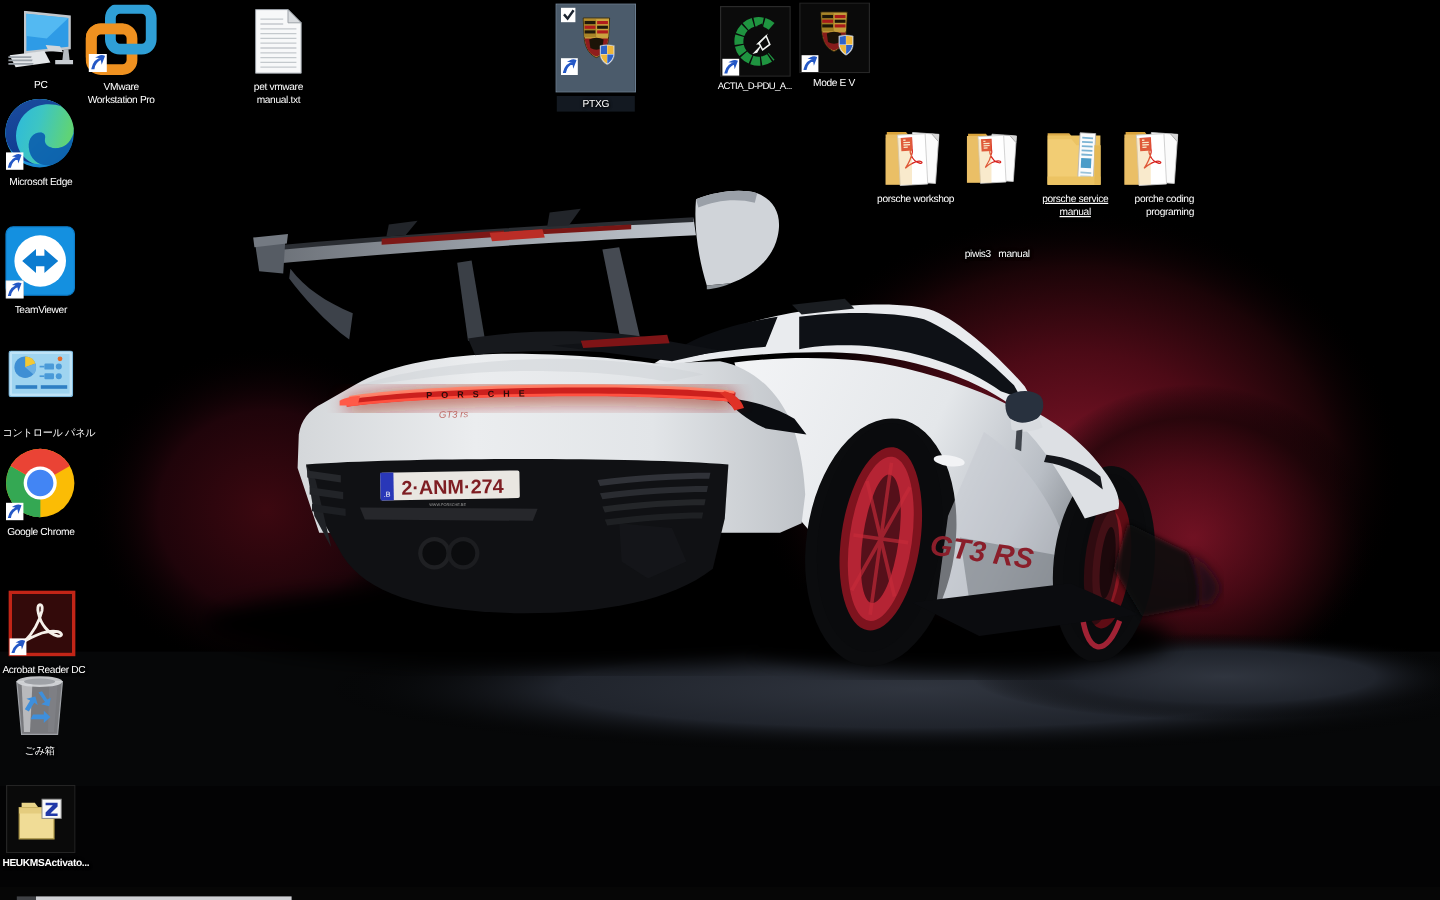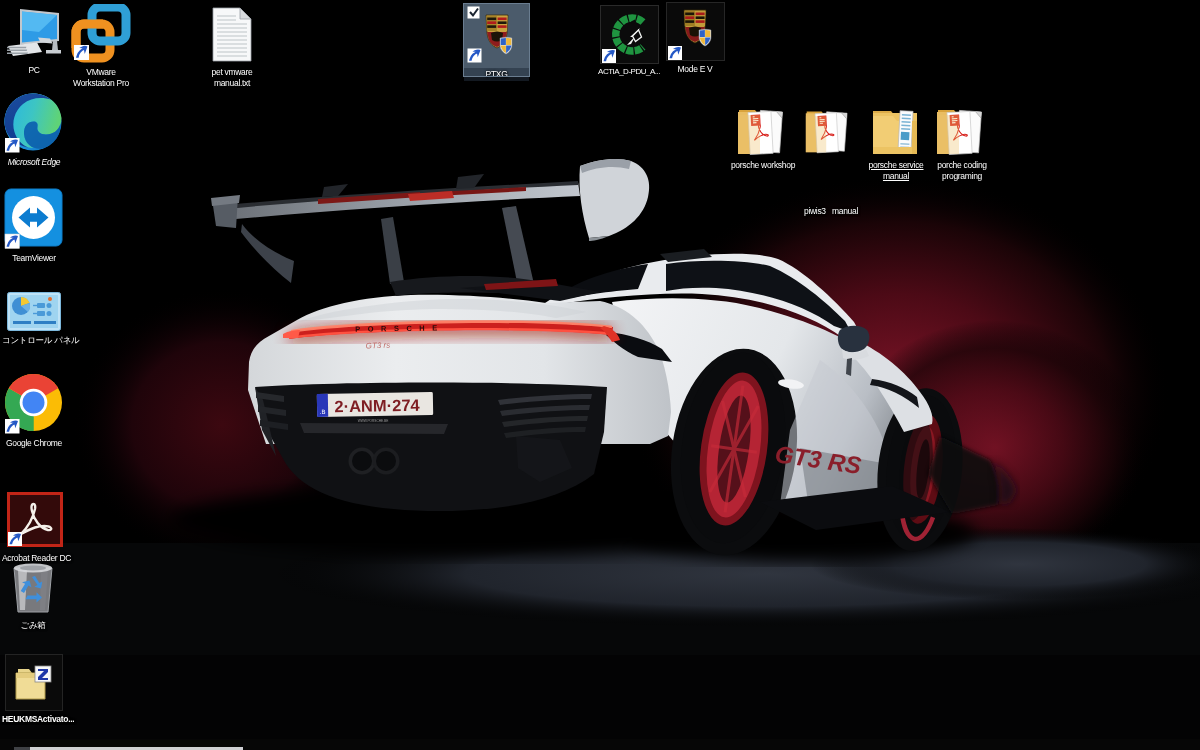--- a/index.html
+++ b/index.html
@@ -289,21 +289,21 @@
     <g transform="translate(36,33)">
       <path d="M0 1 C4 0 8 0 12 1 L12 8 C12 13 8 16 6 17 C4 16 0 13 0 8 Z" fill="#eceff2" stroke="#8a8f95" stroke-width="0.5"></path>
       <path d="M0.8 1.6 C2.5 1.1 4.4 0.9 5.9 0.9 L5.9 8 L0.7 8 C0.7 5.5 0.7 3 0.8 1.6 Z" fill="#2e63c8"></path>
       <path d="M6.1 0.9 C8 0.9 10 1.1 11.3 1.6 L11.3 8 L6.1 8 Z" fill="#efb73a"></path>
       <path d="M0.7 8.4 L5.9 8.4 L5.9 16 C3.8 14.8 1.2 12 0.7 8.4 Z" fill="#efb73a"></path>
       <path d="M6.1 8.4 L11.3 8.4 C10.8 12 8.2 14.8 6.1 16 Z" fill="#2e63c8"></path>
     </g>
     <rect x="3.5" y="44.5" width="14" height="14" fill="#fff"></rect>
     <path d="M6 56 C7 51.5 10 48.5 15 47.5 L11 47 C13 46 14.5 46 15.5 46.5 L14 50.5 L13.6 48.2 C9.5 50 7.5 52.8 7 56 Z" fill="#2458c6" stroke="#2458c6" stroke-width="1.5"></path>
   </svg>
-  <span class="lbl" style="margin-top:4px;background:rgba(34,46,60,0.55);display:block;padding:1px 0;">PTXG</span>
+  <span class="lbl" style="margin-top:16px;background:rgba(34,46,60,0.55);display:block;padding:1px 0;">PTXG</span>
 </div>
 
 <div class="icon" style="left:597px;top:5px;width:64px;">
   <svg class="art" width="59" height="59" viewBox="0 0 59 59">
     <rect x="0.5" y="0.5" width="58" height="58" fill="#0b0b0b" stroke="#2a2a2a" stroke-width="1"></rect>
     <path d="M43 17 A 16.5 16.5 0 1 0 43 42" fill="none" stroke="#1f9440" stroke-width="7.5" stroke-dasharray="7 1.2"></path>
     <path d="M40 23 L30 32 L34.5 32 L27 40 L31 39 Z" fill="#f2f5f2"></path>
     <path d="M38.5 25 L32.5 31 L35.5 36.5 L41.5 32 Z" fill="#0b0b0b" stroke="#f2f5f2" stroke-width="1.3"></path>
     <path d="M31 16.5 L35 14.5 L36.5 18 L32.5 19.5 Z" fill="#0b0b0b"></path>
     <rect x="2" y="44" width="14" height="14" fill="#fff"></rect>
@@ -334,21 +334,21 @@
       <path d="M6.1 0.9 C8 0.9 10 1.1 11.3 1.6 L11.3 8 L6.1 8 Z" fill="#efb73a"></path>
       <path d="M0.7 8.4 L5.9 8.4 L5.9 16 C3.8 14.8 1.2 12 0.7 8.4 Z" fill="#efb73a"></path>
       <path d="M6.1 8.4 L11.3 8.4 C10.8 12 8.2 14.8 6.1 16 Z" fill="#2e63c8"></path>
     </g>
     <rect x="2" y="44" width="14" height="14" fill="#fff"></rect>
     <path d="M4.5 55.5 C5.5 51 8.5 48 13.5 47 L9.5 46.5 C11.5 45.5 13 45.5 14 46 L12.5 50 L12.1 47.8 C8 49.5 6 52.5 5.5 55.5 Z" fill="#2458c6" stroke="#2458c6" stroke-width="1.5"></path>
   </svg>
   <span class="lbl">Mode E V</span>
 </div>
 
-<div class="icon" style="left:2px;top:92px;width:64px;font-style:italic;">
+<div class="icon" style="left:2px;top:81px;width:64px;">
   <svg class="art" width="60" height="62" viewBox="0 0 60 62">
     <defs>
       <linearGradient id="edgeA" x1="0" y1="0" x2="1" y2="0.25">
         <stop offset="0" stop-color="#25b4e8"></stop>
           <stop offset="0.55" stop-color="#3dc5c3"></stop>
           <stop offset="1" stop-color="#5fd377"></stop>
       </linearGradient>
       <linearGradient id="edgeB" x1="0" y1="0" x2="0.3" y2="1">
         <stop offset="0" stop-color="#1b4d9e"></stop>
           <stop offset="1" stop-color="#0f3a8f"></stop>
@@ -392,21 +392,21 @@
       <rect x="30" y="11" width="8" height="5" rx="1"></rect>
       <rect x="30" y="19" width="8" height="5" rx="1"></rect>
       <circle cx="42" cy="13.5" r="2.5"></circle>
       <circle cx="42" cy="21.5" r="2.5"></circle>
       <rect x="26" y="12.8" width="4" height="1.4"></rect>
       <rect x="26" y="20.8" width="4" height="1.4"></rect>
     </g>
     <rect x="6" y="29" width="18" height="3" fill="#2f7fc4"></rect>
     <rect x="27" y="29" width="22" height="3" fill="#2f7fc4"></rect>
   </svg>
-  <span class="lbl" style="margin-top:4px;">コントロール パネル</span>
+  <span class="lbl" style="margin-top:24px;">コントロール パネル</span>
 </div>
 
 <div class="icon" style="left:2px;top:373px;width:64px;">
   <svg class="art" width="60" height="62" viewBox="0 0 60 62">
     <defs>
         <clipPath id="ccirc">
           <circle cx="29.5" cy="29.5" r="28.5"></circle>
         </clipPath>
       </defs>
     <g clip-path="url(#ccirc)">
@@ -521,21 +521,21 @@
       <rect x="31" y="30" width="8.5" height="8" fill="#4a9cc8"></rect>
       <line x1="31" y1="42" x2="40" y2="42" stroke="#9ac3da" stroke-width="1.5"></line>
       <line x1="31" y1="45" x2="40" y2="45" stroke="#c3d9e6" stroke-width="1.5"></line>
     </g>
     <path d="M3 45 L47 45 L47 52 L3 52 Z" fill="#ecc363"></path>
     <path d="M42 19 L47 19 L47 52 L42 52 Z" fill="#e5b955"></path>
   </svg>
   <span class="lbl" style="margin-top:2px;text-decoration:underline;">porsche service<br>manual</span>
 </div>
 
-<div class="icon" style="left:929px;top:102px;width:66px;">
+<div class="icon" style="left:929px;top:102px;width:66px;text-align:right;">
   <svg class="art" width="56" height="56" viewBox="0 0 56 56">
     <path d="M4 8 L20 8 L24 13 L4 13 Z" fill="#d9a33c"></path>
     <path d="M3 10 L25 10 L25 52 L3 52 Z" fill="#e9bd63"></path>
     <g transform="rotate(4 33 30)">
       <rect x="24" y="9" width="22" height="41" fill="#fbfbfb" stroke="#c9c9c9" stroke-width="0.7"></rect>
       <polygon points="40,9 46,9 46,15" fill="#d7d7d7"></polygon>
       <line x1="40" y1="9" x2="46" y2="15" stroke="#aaa" stroke-width="0.8"></line>
     </g>
     <g transform="rotate(-3 25 30)">
       <rect x="14" y="10" width="23" height="42" fill="#ffffff" stroke="#c9c9c9" stroke-width="0.7"></rect>

